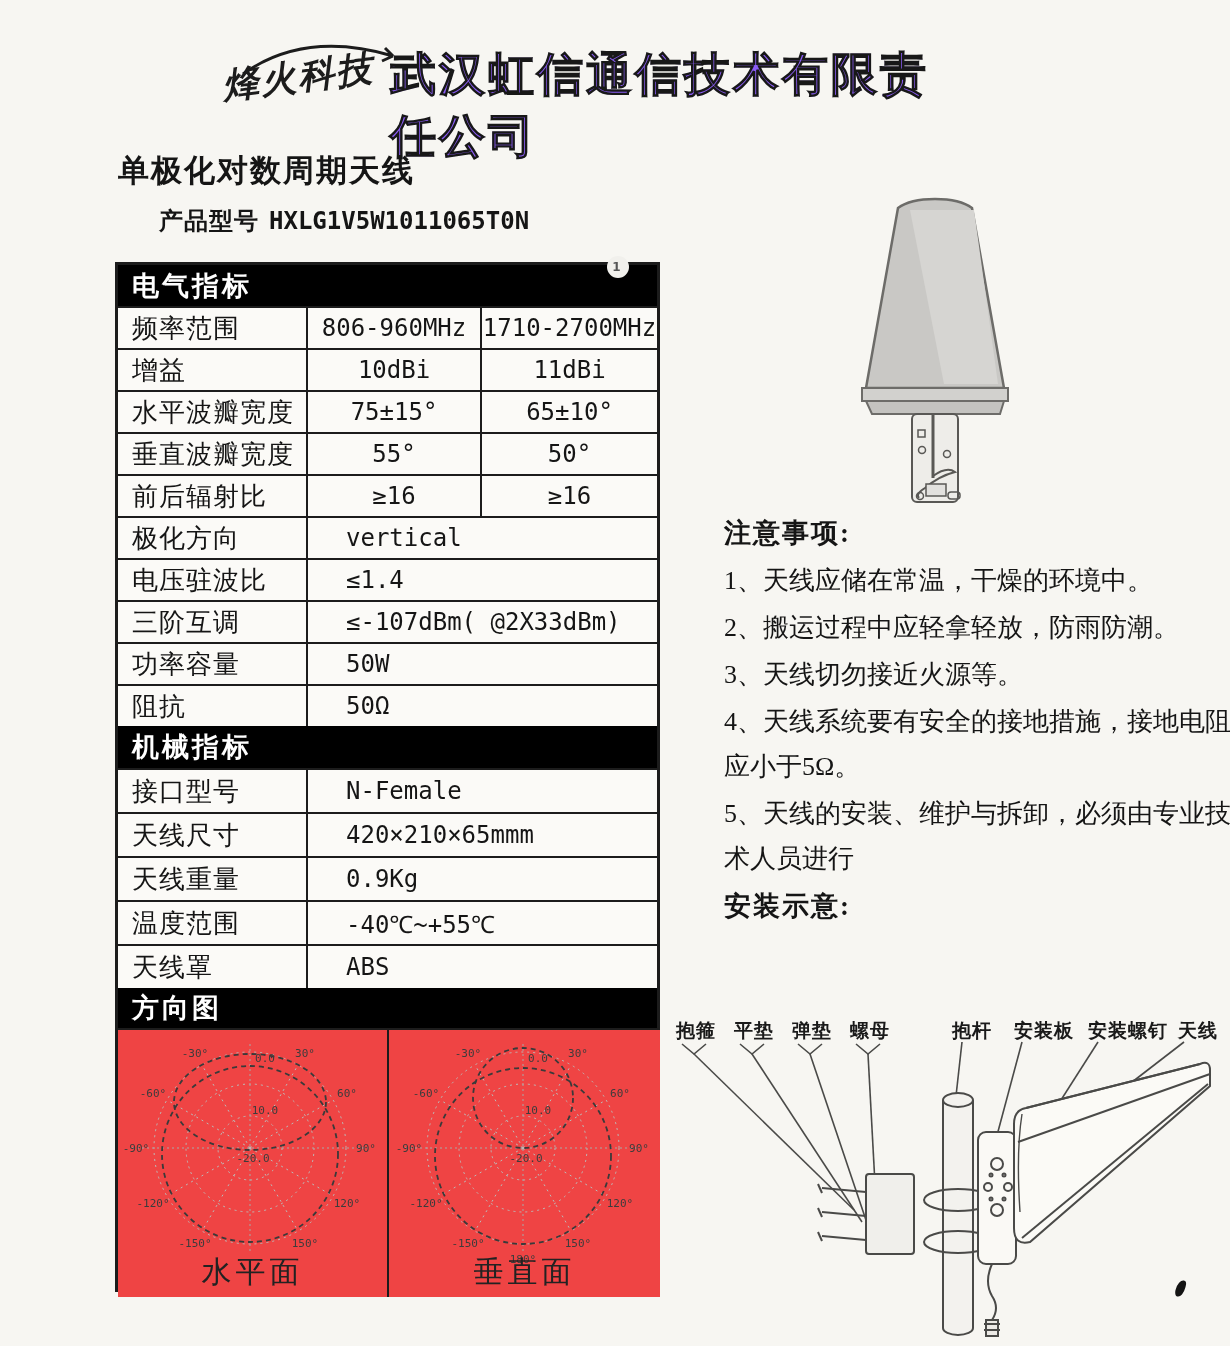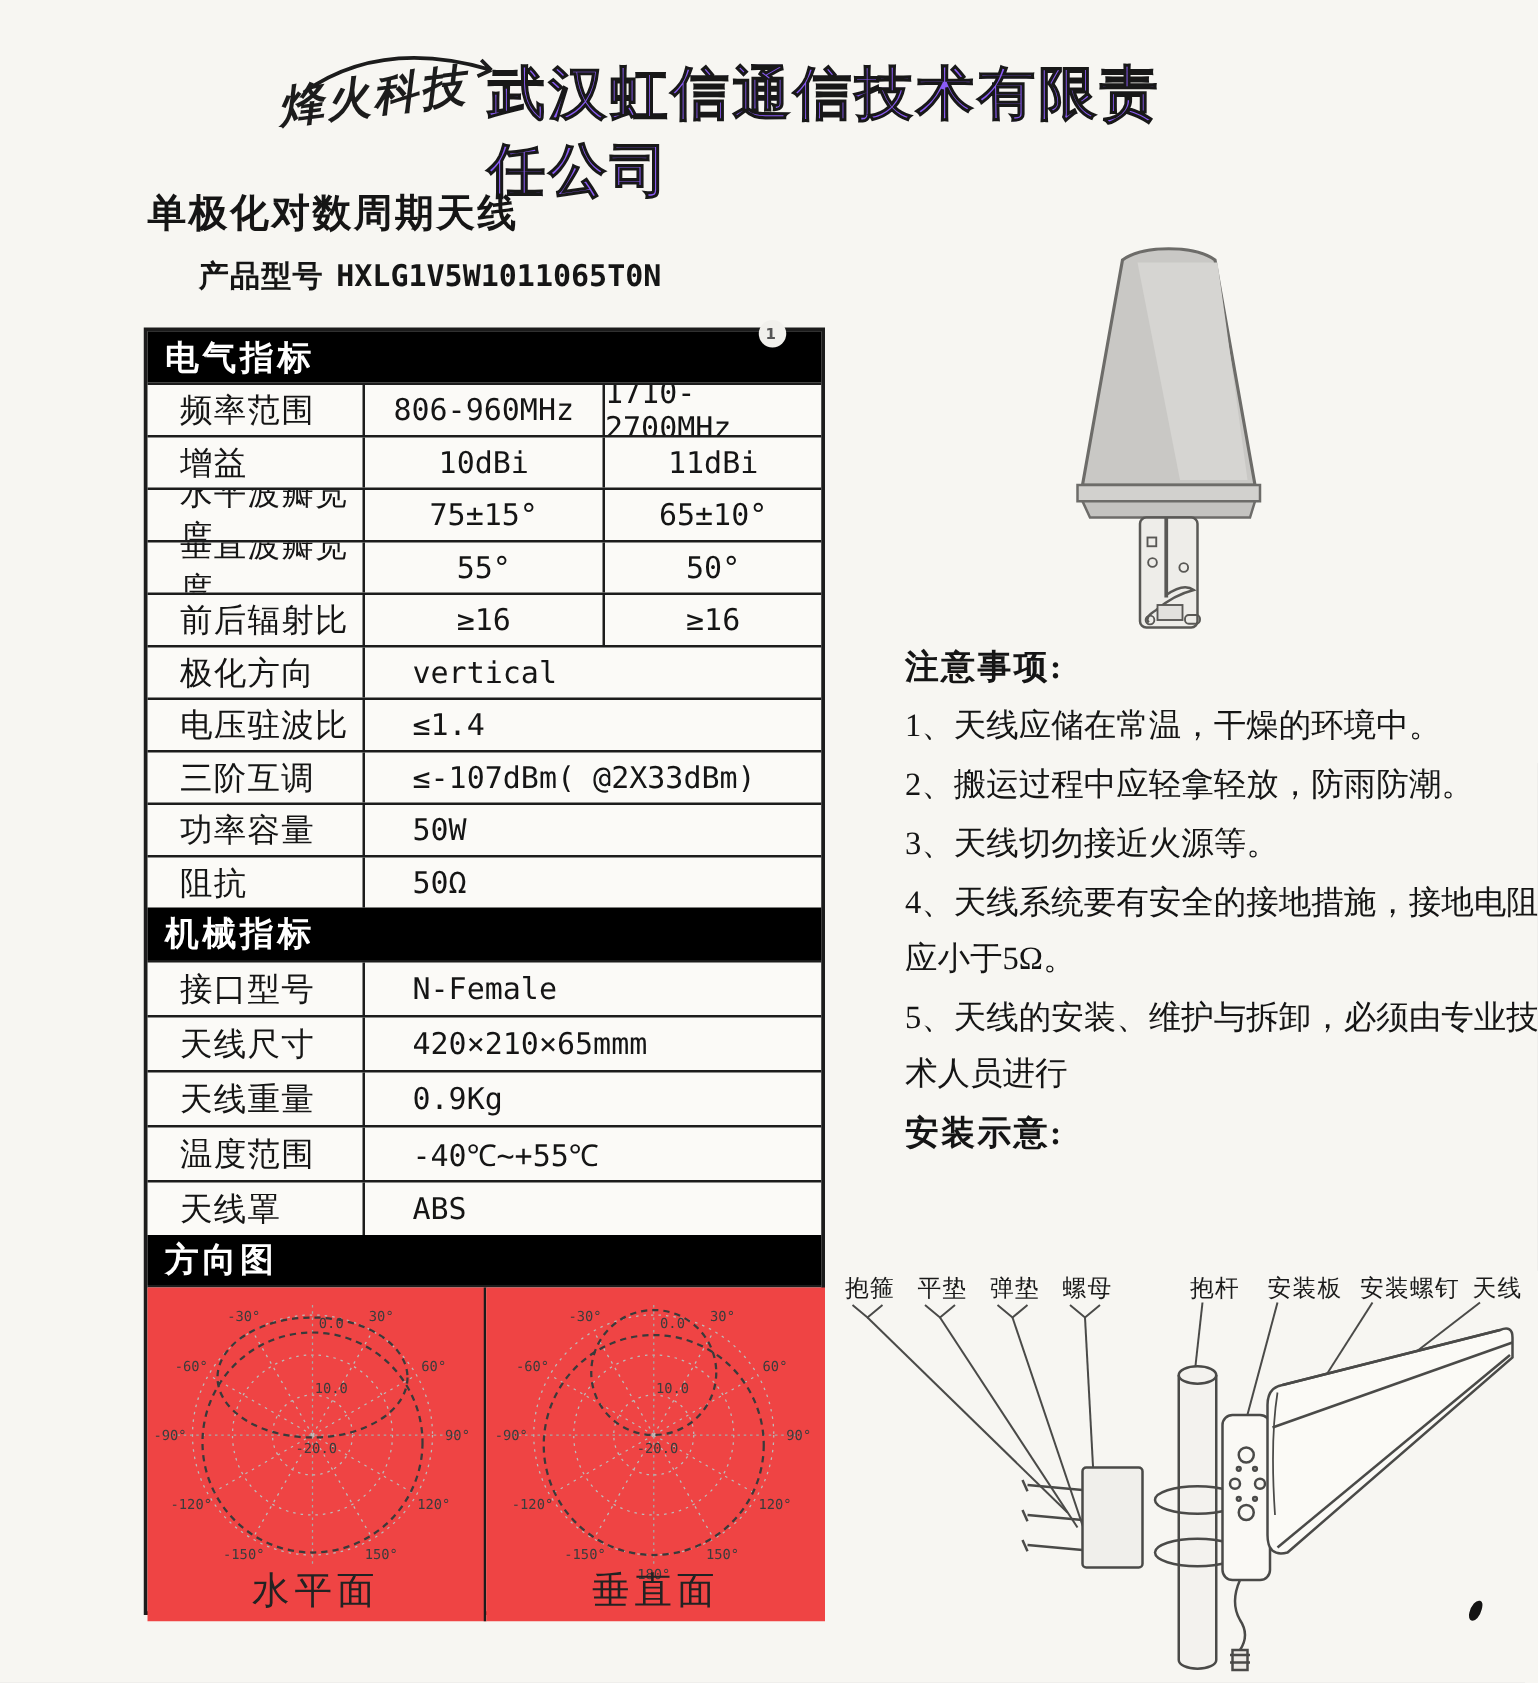--- a/index.html
+++ b/index.html
@@ -38,40 +38,40 @@
   .bar.pat{height:40px;}
   .badge{
     position:absolute;right:28px;top:-9px;width:22px;height:22px;border-radius:50%;
     background:#f1f0ec;color:#555;font-size:12px;display:flex;align-items:center;justify-content:center;
     font-family:"DejaVu Sans",sans-serif;
   }
   .trow{display:flex;height:42px;border-top:2px solid #1c1c1c;box-sizing:border-box;}
   .trow.mrow{height:44px;}
   .trow:first-of-type{border-top:none;}
   .cell{display:flex;align-items:center;box-sizing:border-box;overflow:hidden;}
-  .cell.lab{width:174px;padding-left:26px;font-size:26px;letter-spacing:1px;border-right:2px solid #1c1c1c;}
-  .cell.v1{width:190px;justify-content:center;font-family:"DejaVu Sans Mono",monospace;font-size:24px;border-radius:16px;}
+  .cell.lab{width:190px;padding-left:14px;font-size:26px;letter-spacing:1px;border-right:2px solid #1c1c1c;}
+  .cell.v1{width:172px;justify-content:center;font-family:"DejaVu Sans Mono",monospace;font-size:24px;border-radius:16px;}
   .cell.v2{flex:1;justify-content:center;border-left:2px solid #1c1c1c;font-family:"DejaVu Sans Mono",monospace;font-size:24px;}
   .cell.vspan{flex:1;padding-left:38px;font-family:"DejaVu Sans Mono",monospace;font-size:24px;}
   
   .plots{display:flex;height:267px;border-top:2px solid #1c1c1c;}
   .plot{flex:1;position:relative;background:#ef4444;}
   .plot.first{border-right:2px solid #1c1c1c;}
   .plot-caption{
     position:absolute;bottom:4px;width:100%;text-align:center;
     font-size:30px;letter-spacing:4px;color:#222;
   }
   
   .antenna-photo{position:absolute;left:852px;top:188px;}
   .notes{position:absolute;left:688px;top:508px;width:508px;font-size:26px;line-height:1.73;margin-left:36px;}
   .notes p{margin:2px 0;}
   .notes .head{font-weight:bold;font-size:27px;letter-spacing:2px;}
   .install-diagram{position:absolute;left:670px;top:1012px;width:556px;height:334px;}
   .part-label{
-    position:absolute;top:6px;font-size:19px;font-weight:normal;letter-spacing:1px;
+    position:absolute;top:6px;font-size:19px;font-weight:bold;letter-spacing:1px;
     white-space:nowrap;color:#1a1a1a;
   }
   
   .corner-mark{position:absolute;left:1176px;top:1280px;width:9px;height:17px;background:#141414;
     border-radius:70% 30% 65% 35%;transform:rotate(14deg);}
   svg text{font-family:"DejaVu Sans Mono",monospace;}
 </style>
 </head>
 <body>
 

